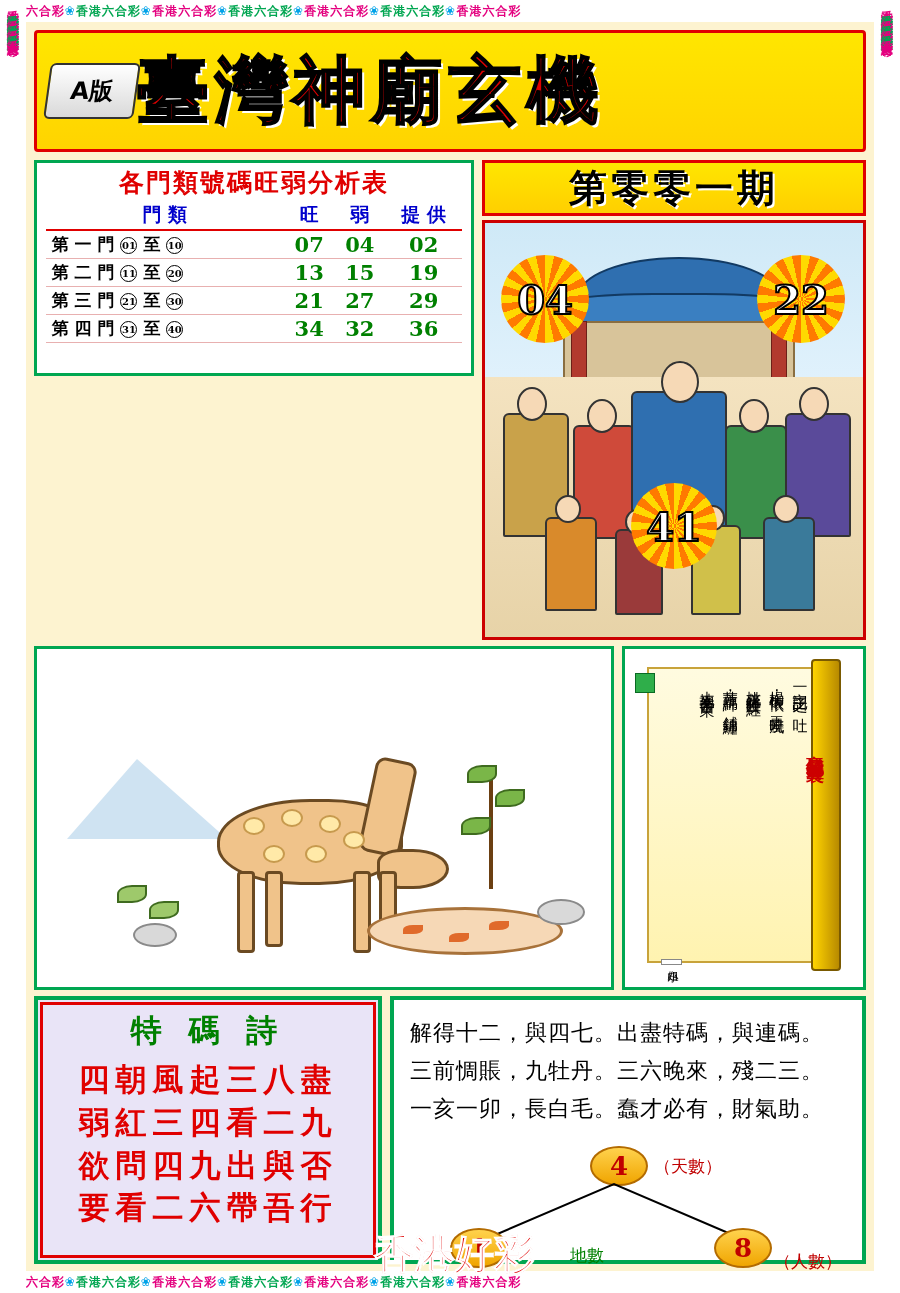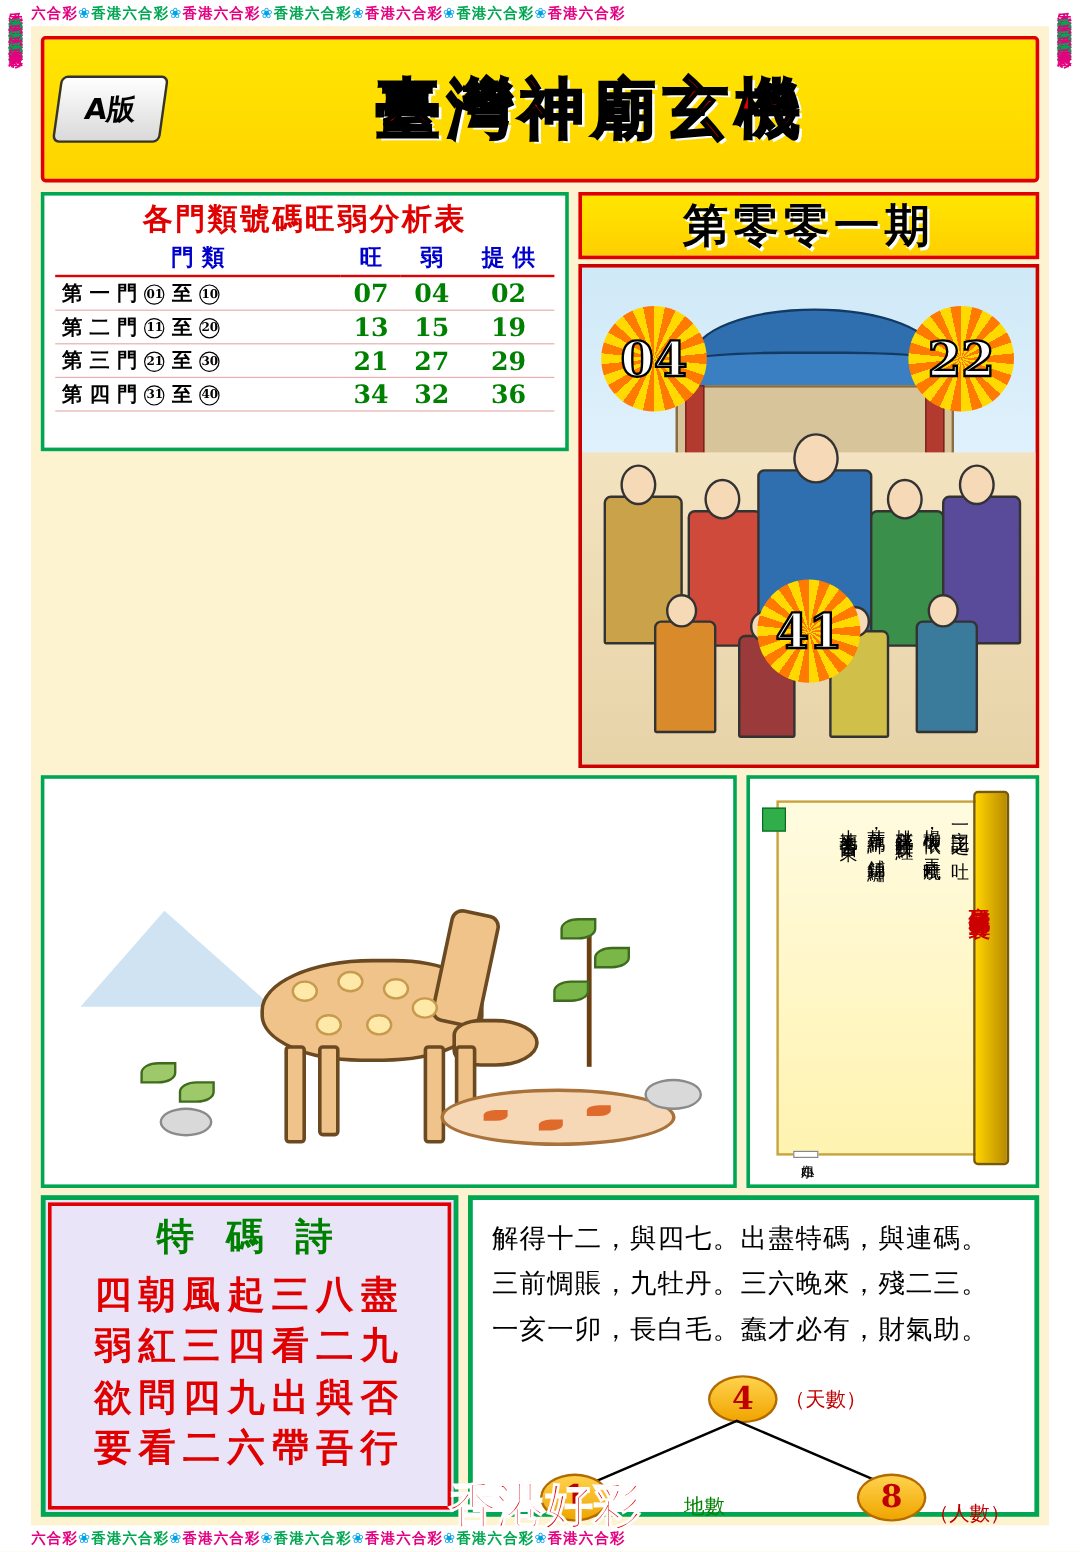--- a/index.html
+++ b/index.html
@@ -53,23 +53,23 @@
   }
   .ver-badge{
     margin-left:10px;width:86px;height:52px;
     background:linear-gradient(#ffffff,#d9d9d9);
     border:2px solid #333;border-radius:6px;
     display:flex;align-items:center;justify-content:center;
     font-weight:bold;font-size:24px;color:#000;
     transform:skewX(-8deg);
   }
   .mast-title{
-    flex:1;text-align:center;
-    font-family:"DejaVu Serif","Liberation Serif",serif;
-    font-size:54px;font-weight:bold;color:#e00000;
+    flex:1;
+    font-family:"DejaVu Serif","Liberation Serif",serif;
+    font-size:72px;font-weight:bold;color:#e00000;
     letter-spacing:6px;
     -webkit-text-stroke:2px #000;
     text-shadow:3px 3px 0 #ffffff;
     margin-right:14px;
   }
 
   
   .analysis{
     position:absolute;left:8px;top:138px;width:440px;height:216px;
     background:#ffffff;border:3px solid #00a651;box-sizing:border-box;

